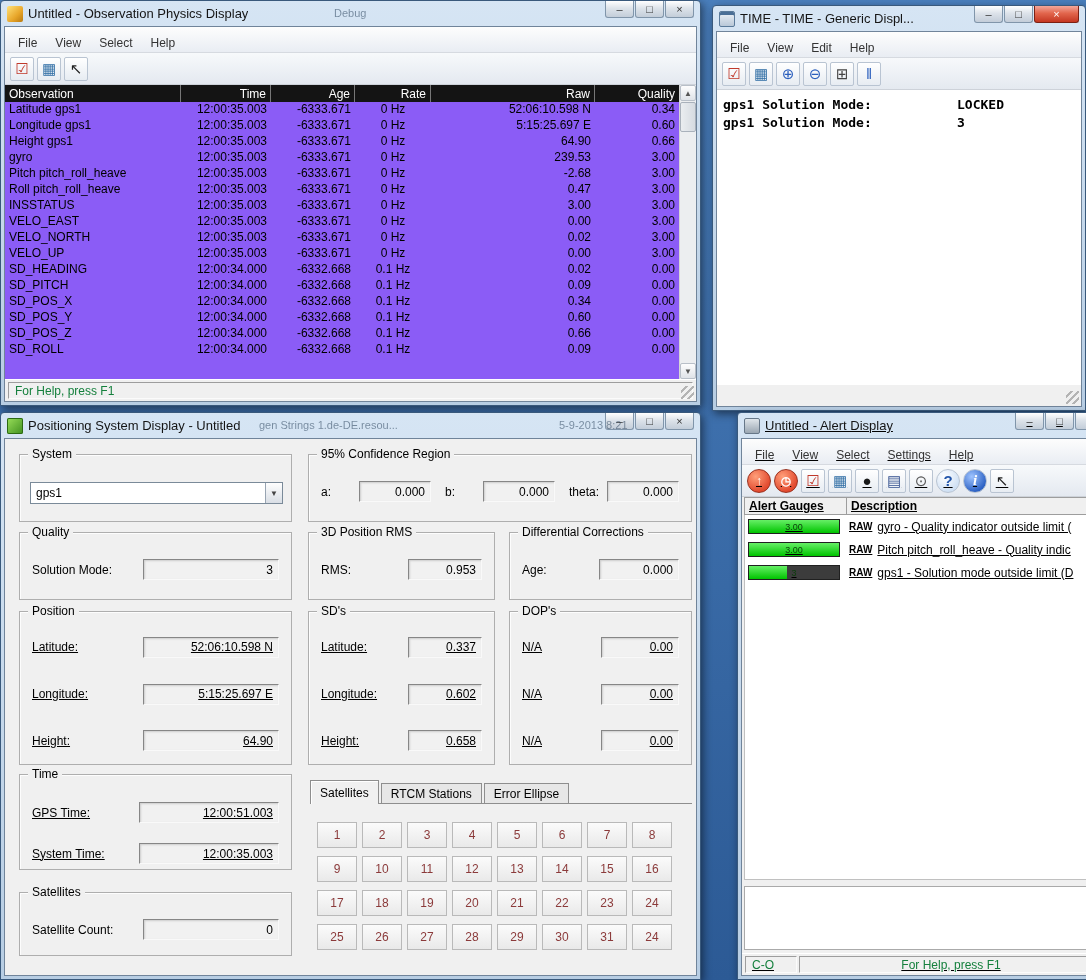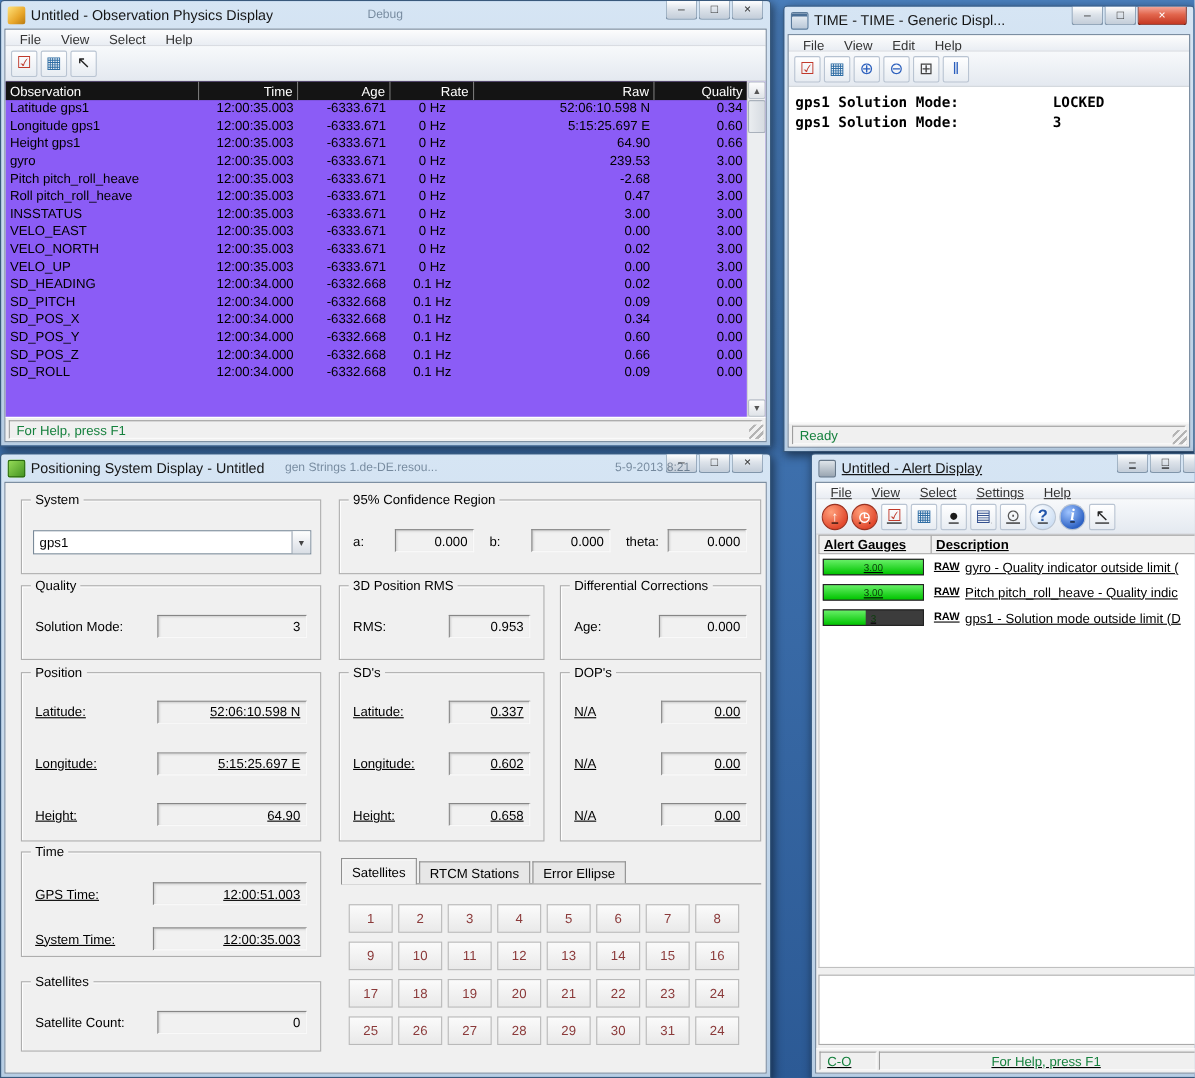--- a/index.html
+++ b/index.html
@@ -20,21 +20,21 @@
   .cap-btns{margin-left:auto;display:flex;align-self:flex-start;}
   .cap-btn{width:29px;height:17px;display:flex;align-items:center;justify-content:center;
            font-size:11px;line-height:1;color:#333;margin-left:1px;
            background:linear-gradient(#ffffff,#dde3ea 45%,#c3cdd9);
            border:1px solid #8095aa;border-top:none;border-radius:0 0 3px 3px;}
   .cap-btn.red{width:45px;color:#fff;background:linear-gradient(#f4a79a,#e2664d 45%,#c43722);border-color:#7c2013;}
   .bg-frag{position:absolute;top:6px;font-size:11px;color:#17304a;opacity:.5;white-space:nowrap;}
   .win-content{flex:1;display:flex;flex-direction:column;overflow:hidden;
                background:#f0f0f0;border:1px solid #70849a;}
   
-  .menubar{height:15px;display:flex;align-items:flex-start;padding:0 4px;
+  .menubar{height:26px;display:flex;align-items:flex-end;padding:0 4px;
            background:linear-gradient(#fdfdfd,#e9edf3);border-bottom:1px solid #d6dae0;}
   .menu-item{padding:2px 9px;color:#333;}
   .toolbar{height:32px;display:flex;align-items:center;gap:3px;padding:0 5px;
            background:linear-gradient(#f7f9fb,#e4e9f0);border-bottom:1px solid #cdd2d9;}
   .tool-btn{width:24px;height:24px;display:flex;align-items:center;justify-content:center;
             font-size:15px;line-height:1;border:1px solid #b9c4d2;border-radius:2px;
             background:linear-gradient(#ffffff,#e7ecf2);}
   .tool-btn.round-red{border-radius:50%;border:1px solid #993322;color:#fff;font-size:12px;font-weight:bold;
             background:radial-gradient(circle at 35% 30%,#ff9f7a,#e2492e 72%);}
   .tool-btn.round-blue{border-radius:50%;color:#fff;font-weight:bold;font-style:italic;
@@ -365,21 +365,20 @@
           <span class="lbl">gps1 Solution Mode:</span>
           <span class="val">LOCKED</span>
         </div>
 
         <div class="time-line">
           <span class="lbl">gps1 Solution Mode:</span>
           <span class="val">3</span>
         </div>
       </div>
     <div class="statusbar">
-      <span class="status-box">Ready</span>
       <span class="grip"></span>
     </div>
   </div>
 </div>
 
 <div class="window" style="left:0;top:412px;width:701px;height:568px;">
   <div class="titlebar">
     <span class="app-icon icon-pos"></span>
     <span class="title">Positioning System Display - Untitled</span>
     <span class="bg-frag" style="left:255px">gen Strings 1.de-DE.resou...</span>

